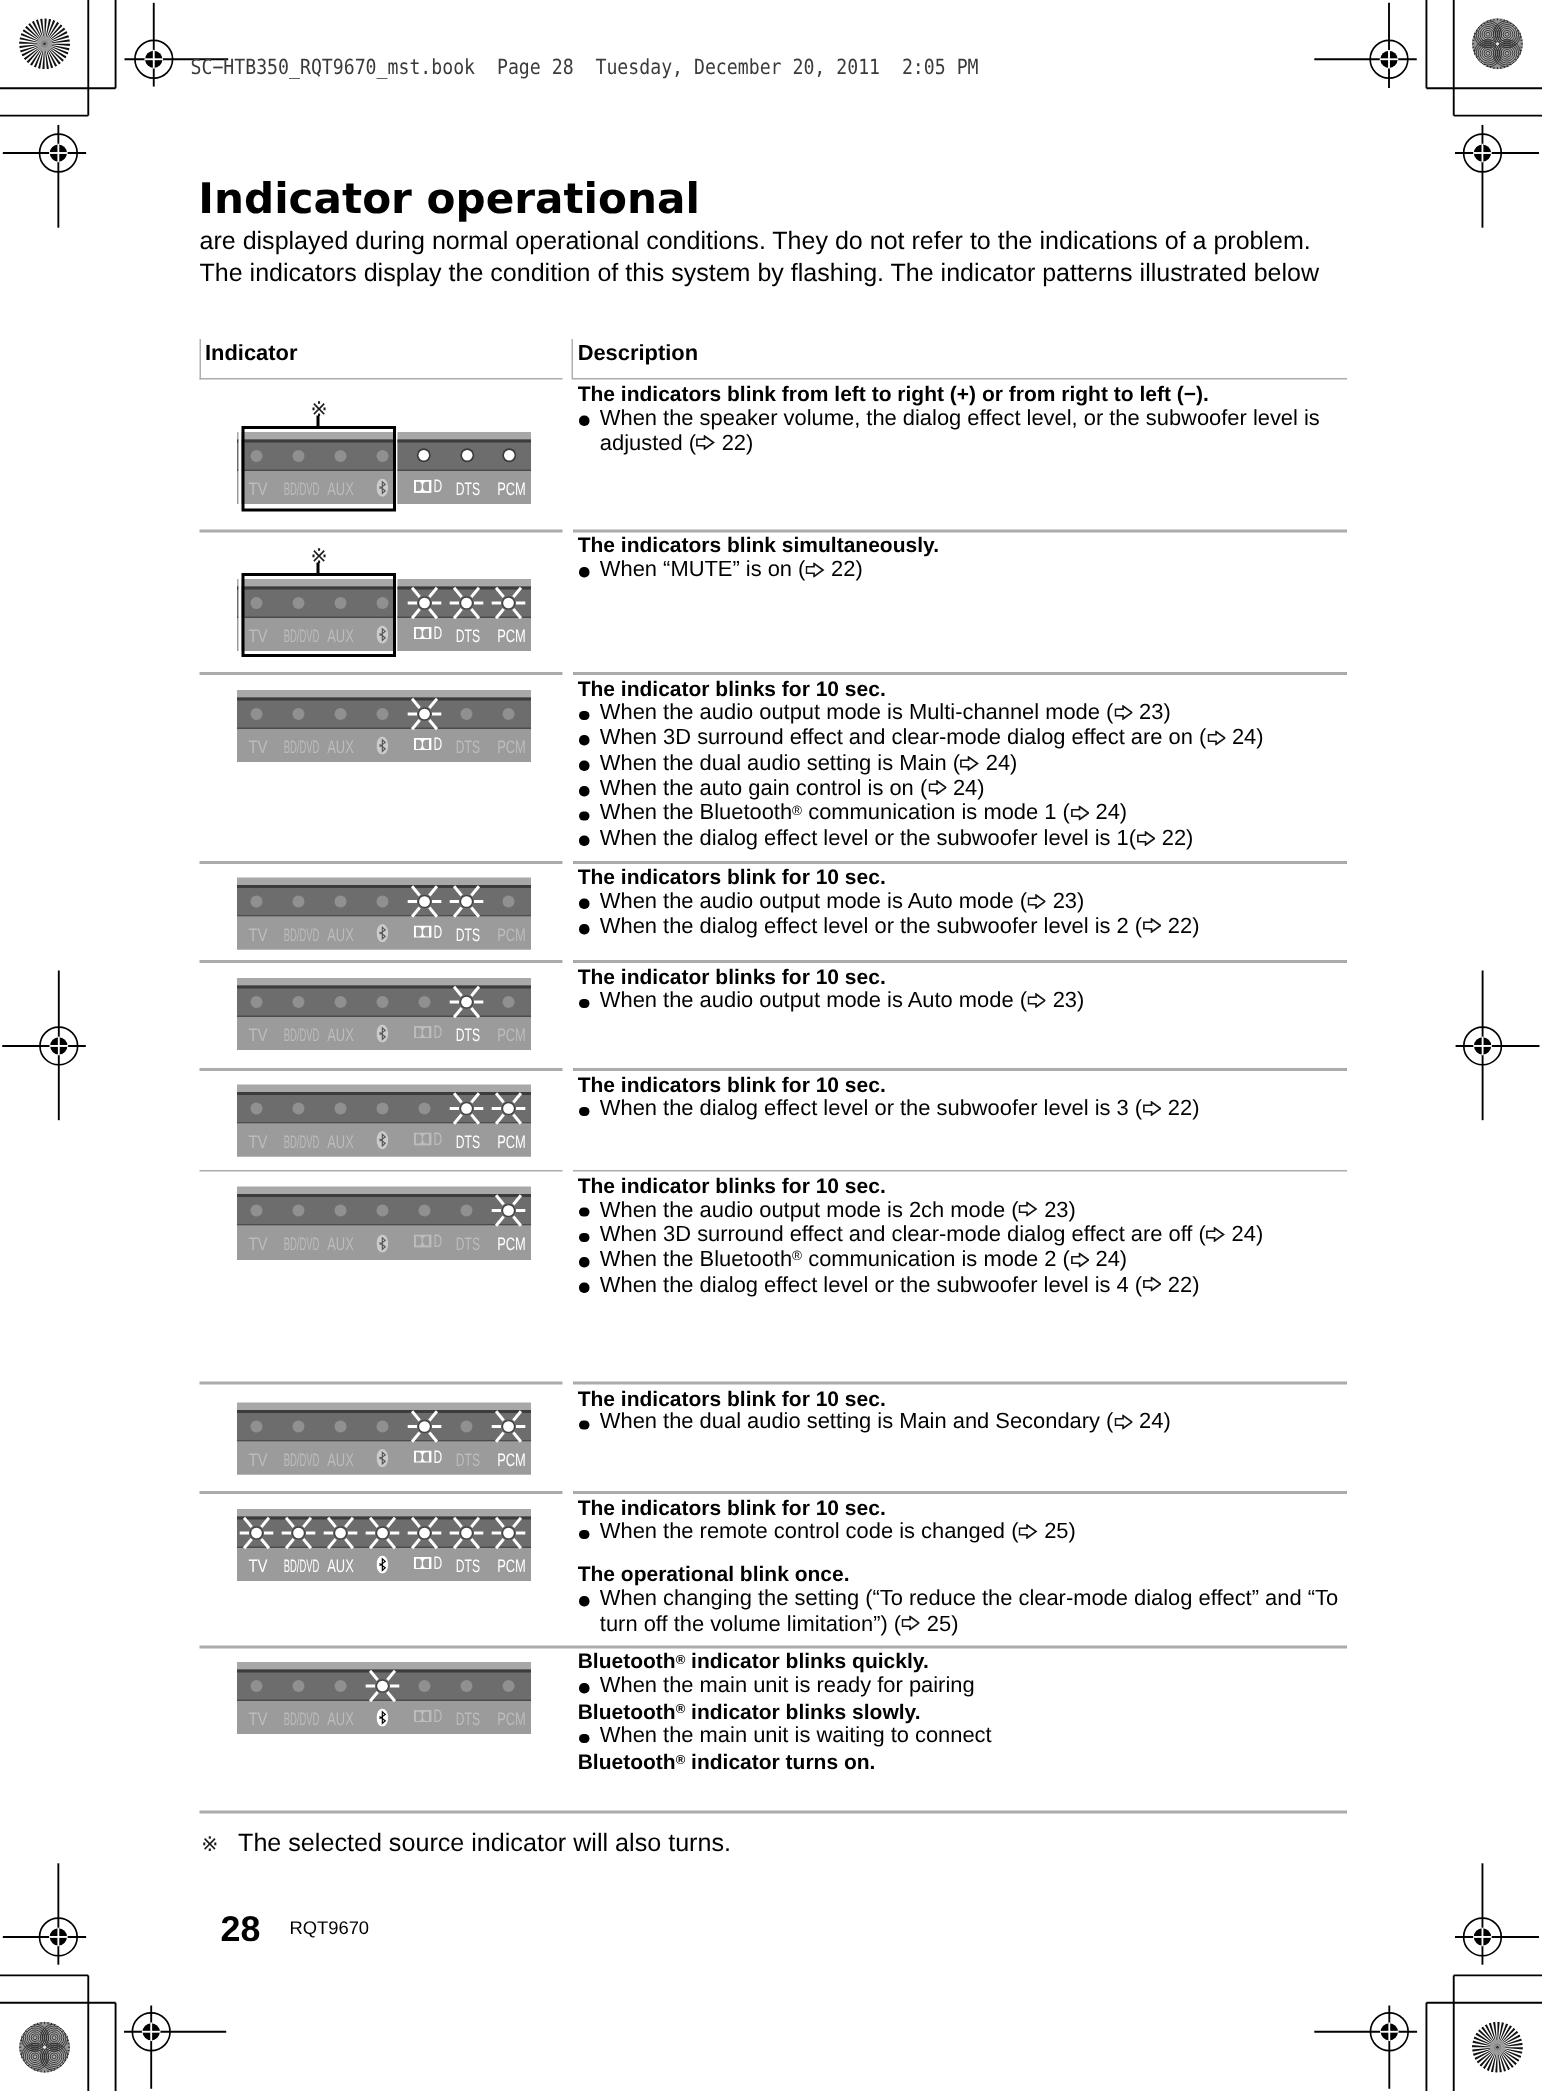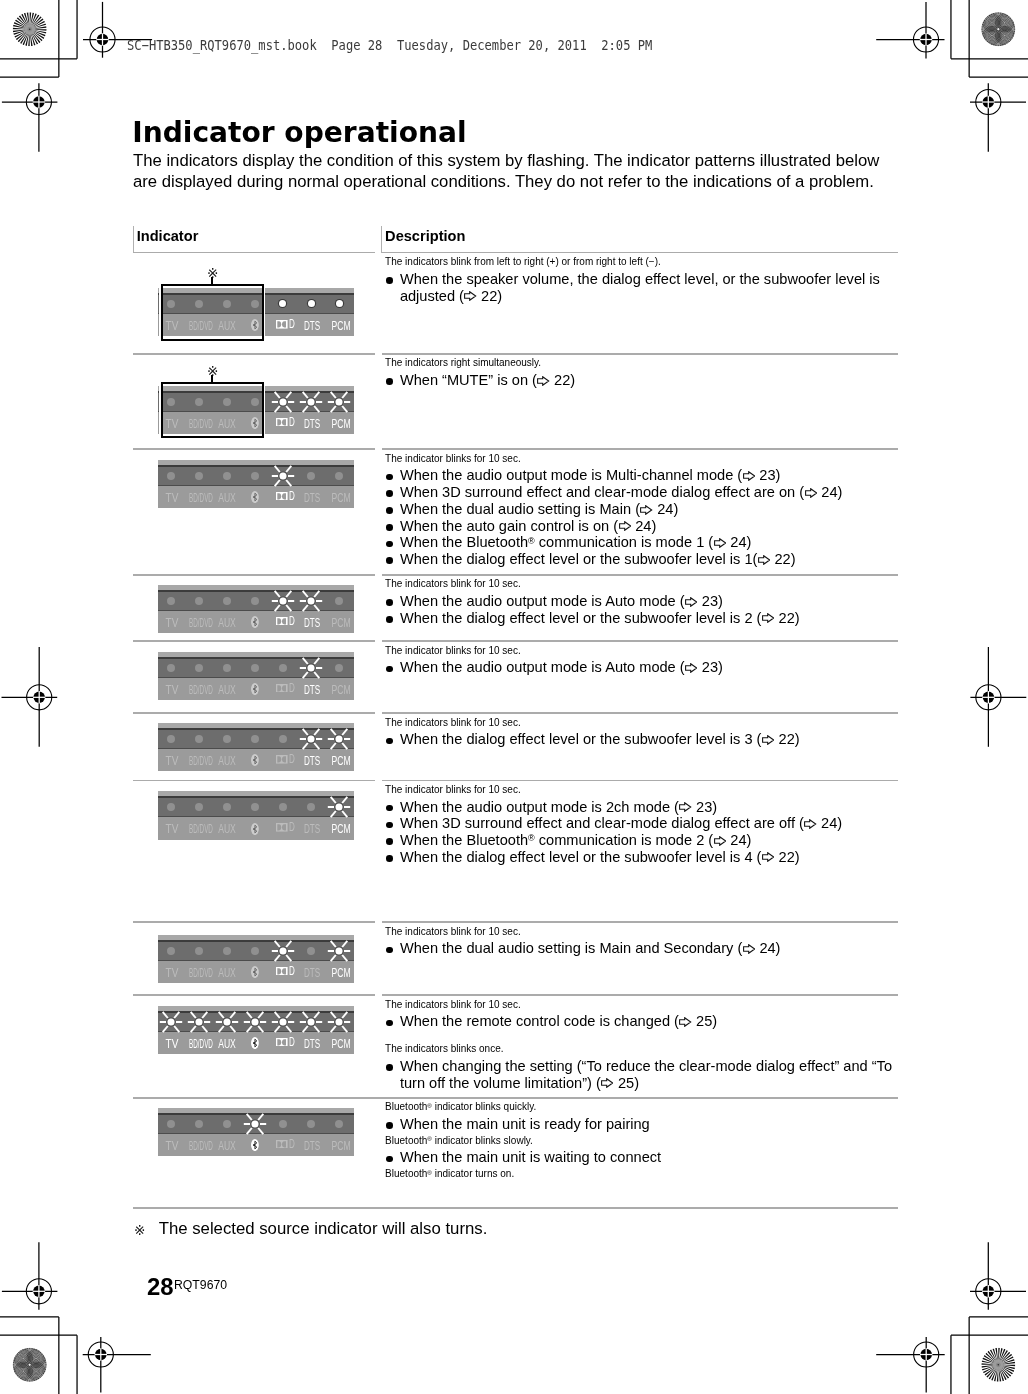--- a/index.html
+++ b/index.html
@@ -15,21 +15,21 @@
   .title{position:absolute;left:132.2px;top:118.0px;font-family:"DejaVu Sans",sans-serif;
          font-size:28.1px;line-height:30px;font-weight:700;color:#000;white-space:nowrap;}
   .intro{position:absolute;left:133px;top:151.2px;font-size:16.69px;line-height:20.6px;color:#000;
          white-space:nowrap;}
   
   .tbl{position:absolute;left:0;top:0;}
   .rule{position:absolute;height:1.7px;background:#ababab;}
   .vdiv{position:absolute;width:1.3px;background:#b0b0b0;}
   .th{position:absolute;font-size:14.6px;line-height:16.75px;font-weight:700;color:#000;white-space:nowrap;}
   .desc{position:absolute;left:385.1px;font-size:14.6px;line-height:16.75px;color:#000;}
-  .desc .h{font-weight:400;font-size:10px;white-space:nowrap;}
+  .desc .h{font-weight:700;font-size:14px;white-space:nowrap;}
   .desc .h.gap{margin-top:11.2px;}
   .desc .b{position:relative;padding-left:14.8px;white-space:nowrap;}
   .desc .b i{position:absolute;left:1.4px;top:6.25px;width:6.6px;height:6.6px;border-radius:50%;
              background:#000;font-style:normal;}
   sup{font-size:0.62em;line-height:0;vertical-align:baseline;position:relative;top:-0.40em;}
   .ar{display:inline-block;width:12.3px;height:10px;vertical-align:-0.6px;margin:0 0.4px;}
   .ar svg{display:block;}
   
   .ind{position:absolute;left:158.2px;width:196.1px;height:48.35px;}
   .pbg{position:absolute;top:0;height:48.35px;background:#a8a8a8;}
@@ -47,21 +47,21 @@
   .lab.dim{color:#bcbcbc;}
   .lab.on{color:#fff;}
   .box{position:absolute;border:2.15px solid #000;}
   .note{position:absolute;font-family:"DejaVu Sans",sans-serif;font-size:13.6px;line-height:13.6px;color:#1a1a1a;}
   .lead{position:absolute;width:2.2px;background:#000;}
   
   .fnote{position:absolute;left:134.1px;top:1224.3px;font-family:"DejaVu Sans",sans-serif;
          font-size:13.6px;line-height:13.6px;color:#1a1a1a;}
   .fnotetx{position:absolute;left:158.7px;top:1219.0px;font-size:16.75px;line-height:20px;color:#000;white-space:nowrap;}
   .pgnum{position:absolute;left:147.0px;top:1274.3px;font-size:23.9px;line-height:26px;font-weight:700;color:#000;}
-  .pgcode{position:absolute;left:174px;top:1277.9px;font-size:12.24px;line-height:14px;color:#000;}
+  .pgcode{position:absolute;left:193px;top:1277.9px;font-size:12.24px;line-height:14px;color:#000;}
 </style>
 </head>
 <body>
 
 <div class="page">
 
   <svg class="marks" viewBox="0 0 1028 1394" width="1028" height="1394" id="marks">
       <g>
         <line x1="77.05" y1="0" x2="77.05" y2="58.85" stroke="#000" stroke-width="1.25"></line>
         <line x1="0" y1="58.85" x2="77.05" y2="58.85" stroke="#000" stroke-width="1.25"></line>
@@ -424,22 +424,22 @@
         <circle cx="998.3" cy="1364.8" r="2.4" fill="#8a8a8a"></circle>
         <circle cx="998.3" cy="1364.8" r="0.8" fill="#2a2a2a"></circle>
       </g>
     </svg>
 
   <div class="prnhdr">SC−HTB350_RQT9670_mst.book  Page 28  Tuesday, December 20, 2011  2:05 PM</div>
 
   <h1 class="title">Indicator operational</h1>
 
   <div class="intro" id="intro">
+      <div>are displayed during normal operational conditions. They do not refer to the indications of a problem.</div>
       <div>The indicators display the condition of this system by flashing. The indicator patterns illustrated below</div>
-      <div>are displayed during normal operational conditions. They do not refer to the indications of a problem.</div>
     </div>
 
   <div class="tbl" id="tbl">
       <div class="vdiv" style="left: 132.75px; top: 226px; height: 26.6px;"></div>
       <div class="vdiv" style="left: 380.9px; top: 226px; height: 26.6px;"></div>
       <div class="th" style="left: 136.7px; top: 228.3px;">Indicator</div>
       <div class="th" style="left: 385.1px; top: 228.3px;">Description</div>
       <div class="rule" style="left: 133.4px; top: 251.75px; width: 241.8px; background: rgb(171, 171, 171);"></div>
       <div class="rule" style="left: 381.6px; top: 251.75px; width: 516.6px; background: rgb(171, 171, 171);"></div>
       <div class="rule" style="left: 133.4px; top: 352.95px; width: 241.8px; background: rgb(171, 171, 171);"></div>
@@ -561,21 +561,21 @@
             <span style="position:absolute;left:12.3px;top:0;line-height:8.6px;font-size:12px;color:#ffffff;display:block;transform:scaleX(0.67);transform-origin:left top">D</span>
           </span>
         </div>
         <div class="lab on" style="left: 153.5px; transform: translateX(-50%) scaleX(0.675);">DTS</div>
         <div class="lab on" style="left: 182.8px; transform: translateX(-50%) scaleX(0.716);">PCM</div>
         <div class="box" style="left: 2.65px; top: -3.9px; width: 103.2px; height: 56.35px; box-sizing: border-box;"></div>
         <div class="note" style="left: 48.8px; top: -20.8px;">※</div>
         <div class="lead" style="left: 52.7px; top: -10.7px; height: 6.8px;"></div>
       </div>
       <div class="desc" style="top: 355.2px;">
-        <div class="h">The indicators right simultaneously.</div>
+        <div class="h">The indicators blink simultaneously.</div>
         <div class="b"><i></i>When “MUTE” is on (<span class="ar"><svg viewBox="0 0 123 100" width="12.3" height="10">
               <path d="M6 28 L57 28 L57 7 L117 50 L57 93 L57 72 L6 72 Z" fill="#ffffff" stroke="#141414" stroke-width="11" stroke-linejoin="miter"></path>
             </svg></span> 22)</div>
       </div>
       <div class="ind" style="top: 459.9px;">
         <div class="pbg" style="left: 0px; width: 196.1px;"></div>
         <div class="dot dim" style="left: 12.6px;"></div>
         <div class="dot dim" style="left: 40.65px;"></div>
         <div class="dot dim" style="left: 68.7px;"></div>
         <div class="dot dim" style="left: 96.75px;"></div>
@@ -1013,21 +1013,21 @@
           </span>
         </div>
         <div class="lab on" style="left: 153.5px; transform: translateX(-50%) scaleX(0.675);">DTS</div>
         <div class="lab on" style="left: 182.8px; transform: translateX(-50%) scaleX(0.716);">PCM</div>
       </div>
       <div class="desc" style="top: 996.7px;">
         <div class="h">The indicators blink for 10 sec.</div>
         <div class="b"><i></i>When the remote control code is changed (<span class="ar"><svg viewBox="0 0 123 100" width="12.3" height="10">
               <path d="M6 28 L57 28 L57 7 L117 50 L57 93 L57 72 L6 72 Z" fill="#ffffff" stroke="#141414" stroke-width="11" stroke-linejoin="miter"></path>
             </svg></span> 25)</div>
-        <div class="h gap">The indicators blinks once.</div>
+        <div class="h gap">The operational blink once.</div>
         <div class="b"><i></i>When changing the setting (“To reduce the clear-mode dialog effect” and “To<br>turn off the volume limitation”) (<span class="ar"><svg viewBox="0 0 123 100" width="12.3" height="10">
               <path d="M6 28 L57 28 L57 7 L117 50 L57 93 L57 72 L6 72 Z" fill="#ffffff" stroke="#141414" stroke-width="11" stroke-linejoin="miter"></path>
             </svg></span> 25)</div>
       </div>
       <div class="ind" style="top: 1108px;">
         <div class="pbg" style="left: 0px; width: 196.1px;"></div>
         <div class="dot dim" style="left: 12.6px;"></div>
         <div class="dot dim" style="left: 40.65px;"></div>
         <div class="dot dim" style="left: 68.7px;"></div>
         <div class="blink" style="left: 96.75px;"><svg width="24" height="22" viewBox="-12 -11 24 22">

